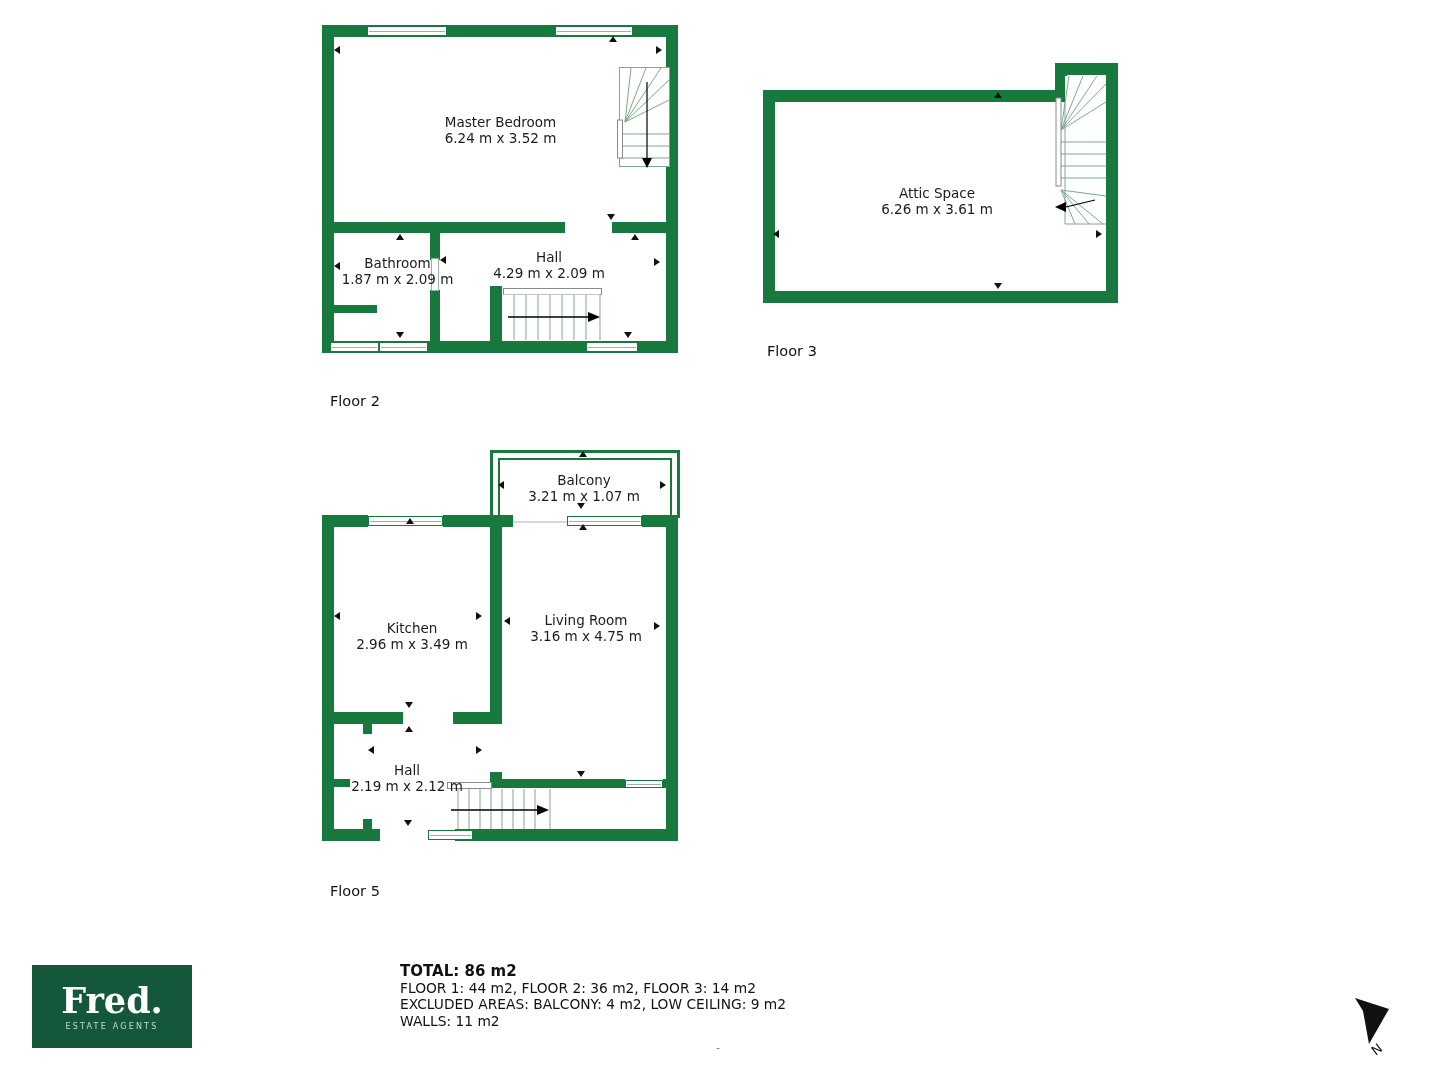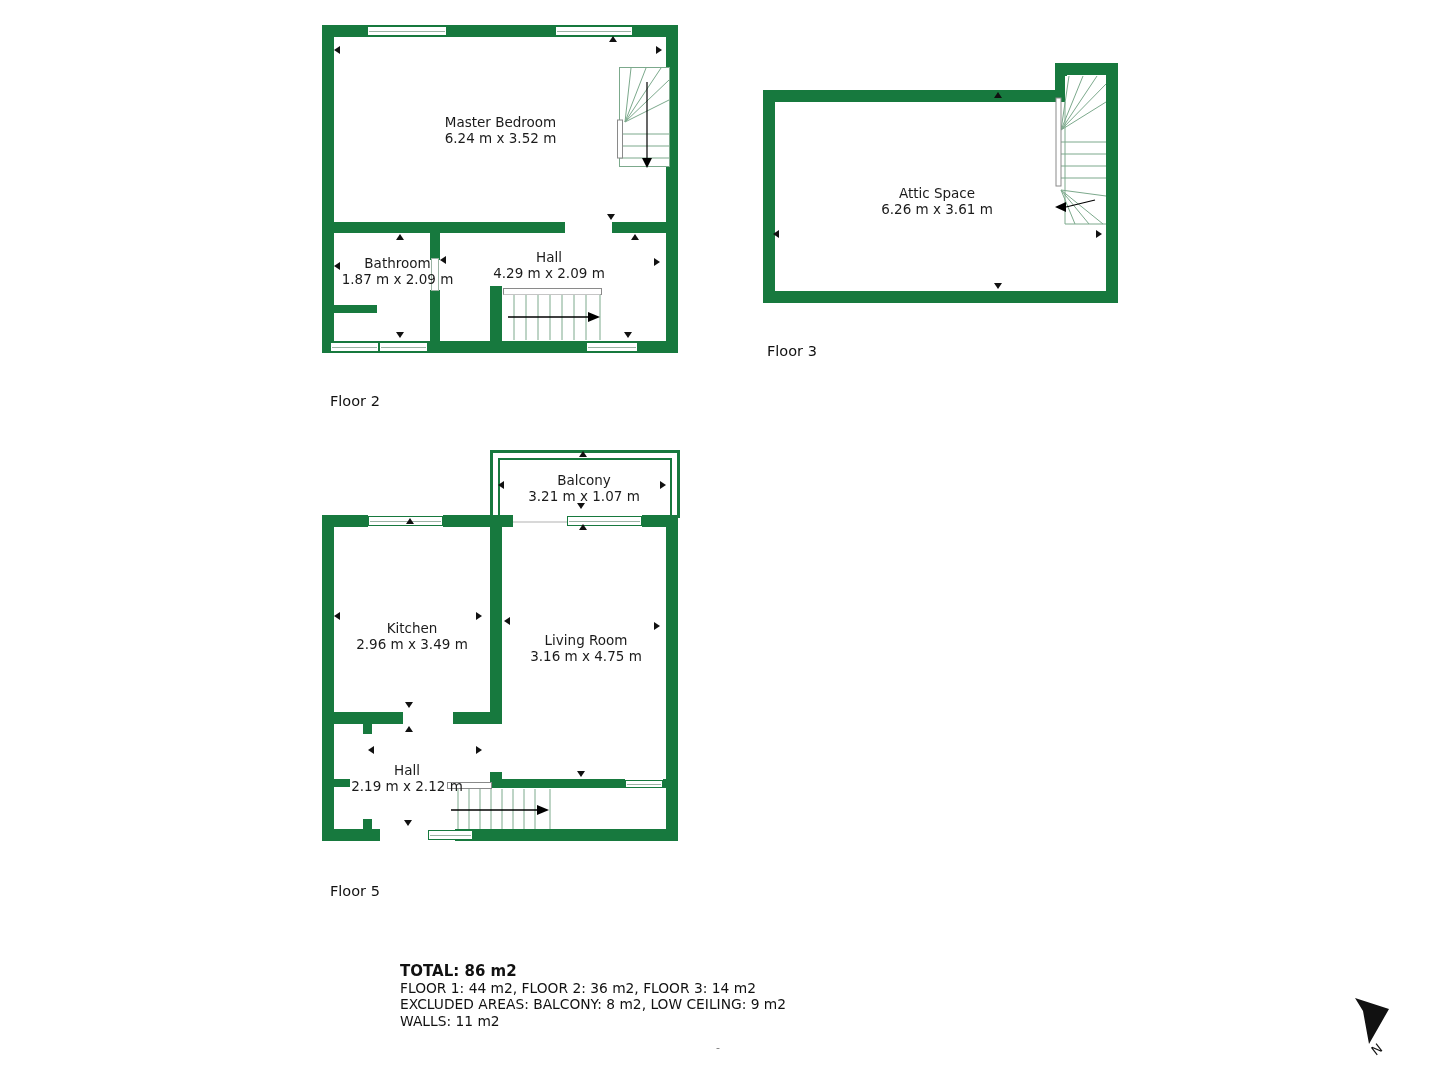--- a/index.html
+++ b/index.html
@@ -230,36 +230,40 @@
     <i class="tk tk-d" style="left:577px;top:771px"></i>
 
     <div class="room-label" style="left:498px;top:472px;width:172px">
       <span>Balcony</span>
       <span>3.21 m x 1.07 m</span>
     </div>
     <div class="room-label" style="left:328px;top:620px;width:168px">
       <span>Kitchen</span>
       <span>2.96 m x 3.49 m</span>
     </div>
-    <div class="room-label" style="left:498px;top:632px;width:176px">
+    <div class="room-label" style="left:498px;top:612px;width:176px">
       <span>Living Room</span>
       <span>3.16 m x 4.75 m</span>
     </div>
     <div class="room-label" style="left:328px;top:762px;width:158px">
       <span>Hall</span>
       <span>2.19 m x 2.12 m</span>
     </div>
     <div class="floor-label" style="left:330px;top:883px">Floor 5</div>
   </div>
 
+  <div class="logo">
+    <div class="brand">Fred.</div>
+    <div class="tagline">ESTATE AGENTS</div>
+  </div>
 
   <div class="summary">
     <div class="total">TOTAL: 86 m2</div>
     <div>FLOOR 1: 44 m2, FLOOR 2: 36 m2, FLOOR 3: 14 m2</div>
-    <div>EXCLUDED AREAS: BALCONY: 8 m2, LOW CEILING: 9 m2</div>
+    <div>EXCLUDED AREAS: BALCONY: 4 m2, LOW CEILING: 9 m2</div>
     <div>WALLS: 11 m2</div>
   </div>
   <div class="footnote">-</div>
 
   <div class="compass">
     <svg width="40" height="50" viewBox="0 0 40 50">
       <polygon points="3,2 37,13 17,48 11,15" fill="#111"></polygon>
     </svg>
     <span class="north">N</span>
   </div>

